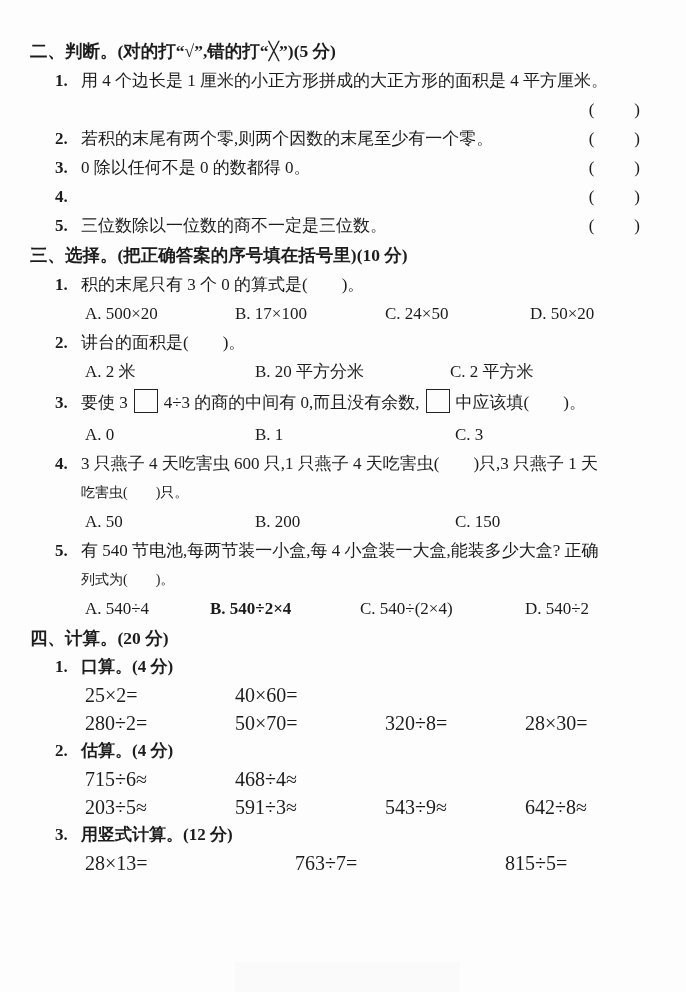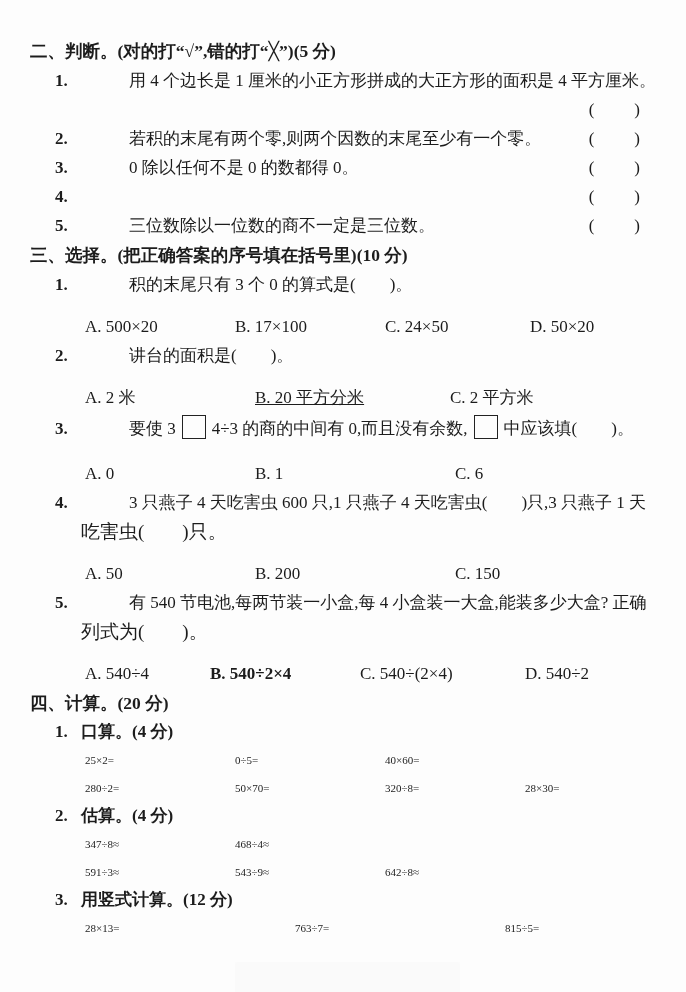--- a/index.html
+++ b/index.html
@@ -19,66 +19,66 @@
   }
   .sec-header{line-height:30px;font-size:17.5px;white-space:nowrap;}
   .sec-title{font-weight:700;}
   .sec-subtitle{font-weight:700;}
   .q-line{
     display:flex;align-items:baseline;
     line-height:29px;font-size:17px;
     padding-left:25px;white-space:nowrap;
   }
   .qnum{font-weight:700;display:inline-block;width:26px;flex:0 0 26px;}
-  .qtext{flex:0 1 auto;margin-left:48px;}
+  .qtext{flex:0 1 auto;}
   .grow{flex:1 1 auto;}
   .bracket{
     margin-left:auto;flex:0 0 auto;
     padding-right:18px;
     letter-spacing:2px;
   }
   .bracket-line{
     text-align:right;line-height:29px;font-size:17px;
     padding-right:18px;letter-spacing:2px;
   }
   .cont-line{
-    line-height:29px;font-size:19px;
+    line-height:29px;font-size:14px;
     padding-left:51px;white-space:nowrap;
   }
   .opt-row{
     display:flex;line-height:29px;font-size:17px;
     padding-left:55px;white-space:nowrap;
   }
-  .opt{flex:0 0 auto;margin-top:13px;}
+  .opt{flex:0 0 auto;}
   .row-q1 .opt:nth-child(1){width:150px;}
   .row-q1 .opt:nth-child(2){width:150px;}
   .row-q1 .opt:nth-child(3){width:145px;}
   .row-q2 .opt:nth-child(1){width:170px;}
-  .row-q2 .opt:nth-child(2){width:195px;text-decoration:underline;}
+  .row-q2 .opt:nth-child(2){width:195px;}
   .row-q3 .opt:nth-child(1){width:170px;}
   .row-q3 .opt:nth-child(2){width:200px;}
   .row-q4 .opt:nth-child(1){width:170px;}
   .row-q4 .opt:nth-child(2){width:200px;}
   .row-q5 .opt:nth-child(1){width:125px;}
   .row-q5 .opt:nth-child(2){width:150px;font-weight:bold;}
   .row-q5 .opt:nth-child(3){width:165px;}
   .boxed-line{line-height:34px;}
   .blank-box{
     display:inline-block;width:22px;height:22px;
     border:1.6px solid #222;background:#fdfdfd;
     vertical-align:-5px;margin:0 6px;
   }
   .sub-label-line{
     display:flex;align-items:baseline;
     line-height:28px;font-size:17px;
     padding-left:25px;white-space:nowrap;
   }
   .sub-label{font-weight:700;}
   .calc-row{
-    display:flex;line-height:28px;font-size:11px;
+    display:flex;line-height:28px;font-size:20px;
     padding-left:55px;white-space:nowrap;
   }
   .calc-row .cell{flex:0 0 auto;width:150px;}
   .calc-row .cell:nth-child(3){width:140px;}
   .calc-row .cell:last-child{width:auto;}
   .vert-row .cell{width:210px;}
   .vert-row .cell:last-child{width:auto;}
   .scan-shadow{
     position:absolute;left:235px;top:950px;width:225px;height:38px;
     background:#f6f6f6;opacity:.45;border-radius:2px;
@@ -152,21 +152,21 @@
 
     <div class="q-line boxed-line">
       <span class="qnum">3.</span>
       <span class="qtext">
         <span>要使 3</span><span class="blank-box"></span><span>4÷3 的商的中间有 0,而且没有余数,</span><span class="blank-box"></span><span>中应该填(　　)。</span>
       </span>
     </div>
     <div class="opt-row row-q3">
       <span class="opt">A. 0</span>
       <span class="opt">B. 1</span>
-      <span class="opt">C. 6</span>
+      <span class="opt">C. 3</span>
     </div>
 
     <div class="q-line">
       <span class="qnum">4.</span>
       <span class="qtext">3 只燕子 4 天吃害虫 600 只,1 只燕子 4 天吃害虫(　　)只,3 只燕子 1 天</span>
     </div>
     <div class="cont-line">吃害虫(　　)只。</div>
     <div class="opt-row row-q4">
       <span class="opt">A. 50</span>
       <span class="opt">B. 200</span>
@@ -190,39 +190,39 @@
     <div class="sec-header">
       <span class="sec-title">四、计算。</span><span class="sec-subtitle">(20 分)</span>
     </div>
 
     <div class="sub-label-line">
       <span class="qnum">1.</span>
       <span class="sub-label">口算。(4 分)</span>
     </div>
     <div class="calc-row">
       <span class="cell">25×2=</span>
-      <span class="cell">0÷5=</span>
       <span class="cell">40×60=</span>
     </div>
     <div class="calc-row">
       <span class="cell">280÷2=</span>
       <span class="cell">50×70=</span>
       <span class="cell">320÷8=</span>
       <span class="cell">28×30=</span>
     </div>
 
     <div class="sub-label-line">
       <span class="qnum">2.</span>
       <span class="sub-label">估算。(4 分)</span>
     </div>
     <div class="calc-row">
-      <span class="cell">347÷8≈</span>
+      <span class="cell">715÷6≈</span>
       <span class="cell">468÷4≈</span>
     </div>
     <div class="calc-row">
+      <span class="cell">203÷5≈</span>
       <span class="cell">591÷3≈</span>
       <span class="cell">543÷9≈</span>
       <span class="cell">642÷8≈</span>
     </div>
 
     <div class="sub-label-line">
       <span class="qnum">3.</span>
       <span class="sub-label">用竖式计算。(12 分)</span>
     </div>
     <div class="calc-row vert-row">

